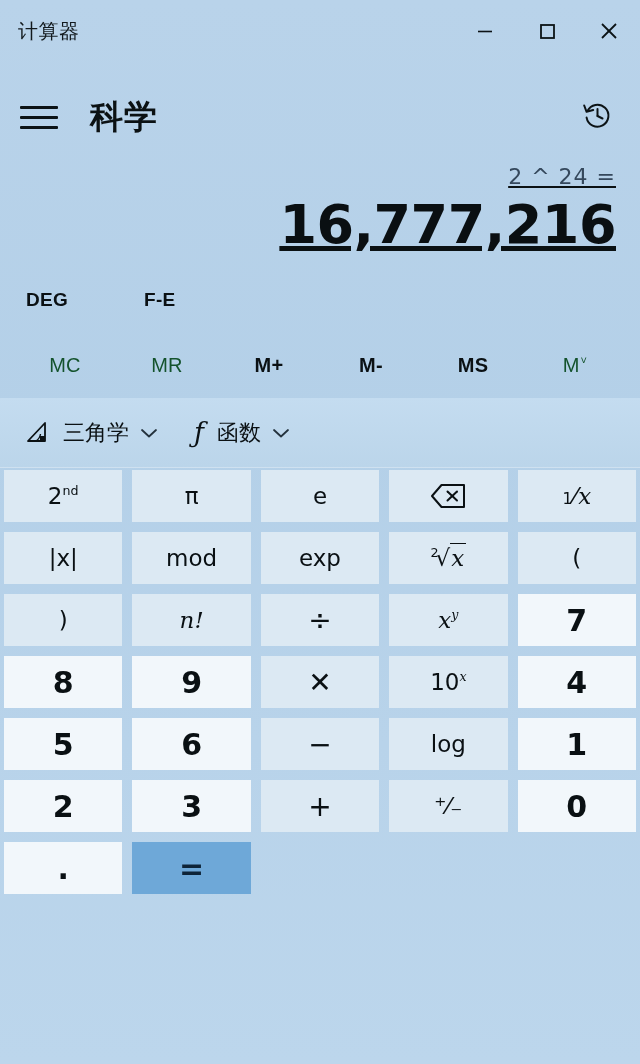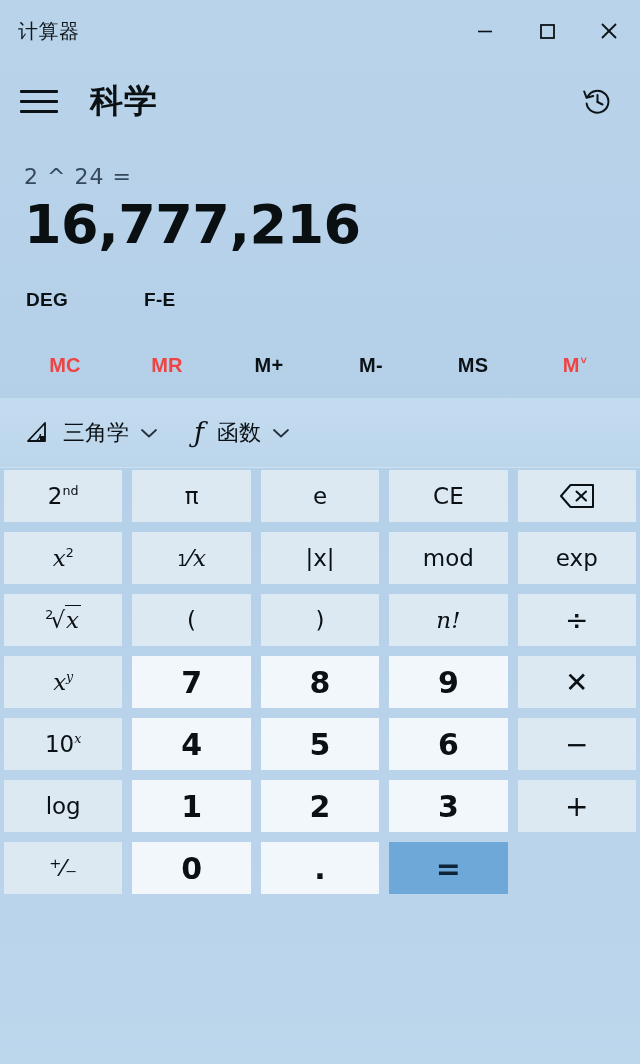--- a/index.html
+++ b/index.html
@@ -49,21 +49,21 @@
     justify-content: center;
     cursor: default;
   }
   .winbtn svg { display: block; }
 
   
   .header {
     height: 78px;
     flex: 0 0 78px;
     display: flex;
-    align-items: center;
+    align-items: flex-end;
     padding: 0 18px 0 20px;
   }
   .hamburger {
     width: 46px;
     height: 46px;
     display: flex;
     flex-direction: column;
     justify-content: center;
     gap: 7px;
     cursor: default;
@@ -93,20 +93,22 @@
     cursor: default;
   }
 
   
   .display {
     flex: 0 0 128px;
     padding: 0 24px;
     display: flex;
     flex-direction: column;
     justify-content: flex-start;
+    align-items: flex-end;
+    text-decoration: underline;
   }
   .expression {
     font-size: 22px;
     color: #35485c;
     letter-spacing: 1px;
     height: 34px;
     line-height: 34px;
     margin-top: 20px;
     font-family: "DejaVu Sans", "Liberation Sans", sans-serif;
   }
@@ -145,21 +147,21 @@
   .mem-btn {
     flex: 1 1 0;
     text-align: center;
     font-size: 20px;
     font-weight: 700;
     color: #0b1114;
     cursor: default;
     letter-spacing: .3px;
     position: relative;
   }
-  .mem-btn.disabled { color: #ef4444; font-weight: 700; }
+  .mem-btn.disabled { color: #14532d; font-weight: 400; }
   .mem-caret {
     font-size: 11px;
     vertical-align: super;
     margin-left: 1px;
   }
 
   
   .dropdown-strip {
     flex: 0 0 70px;
     background: linear-gradient(180deg, #c4dcf0 0%, #bbd5ea 100%);
@@ -339,33 +341,27 @@
       <div class="key">
         <span>2<span class="sup">nd</span></span>
       </div>
       <div class="key">
         <span>π</span>
       </div>
       <div class="key">
         <span>e</span>
       </div>
       <div class="key">
-        <span>CE</span>
-      </div>
-      <div class="key">
         <svg width="38" height="28" viewBox="0 0 38 28">
           <path d="M12.5 3 L35 3 L35 25 L12.5 25 L3 14 Z" fill="none" stroke="#0a1013" stroke-width="2" stroke-linejoin="round"></path>
           <line x1="18.5" y1="9.5" x2="28" y2="18.5" stroke="#0a1013" stroke-width="2" stroke-linecap="round"></line>
           <line x1="28" y1="9.5" x2="18.5" y2="18.5" stroke="#0a1013" stroke-width="2" stroke-linecap="round"></line>
         </svg>
       </div>
       <div class="key">
-        <span><span class="ital">x</span><span class="sup">2</span></span>
-      </div>
-      <div class="key">
         <span class="frac">
           <span class="small-num">1</span>
           <span class="slash">⁄</span>
           <span class="ital">x</span>
         </span>
       </div>
       <div class="key">
         <span>|x|</span>
       </div>
       <div class="key">

